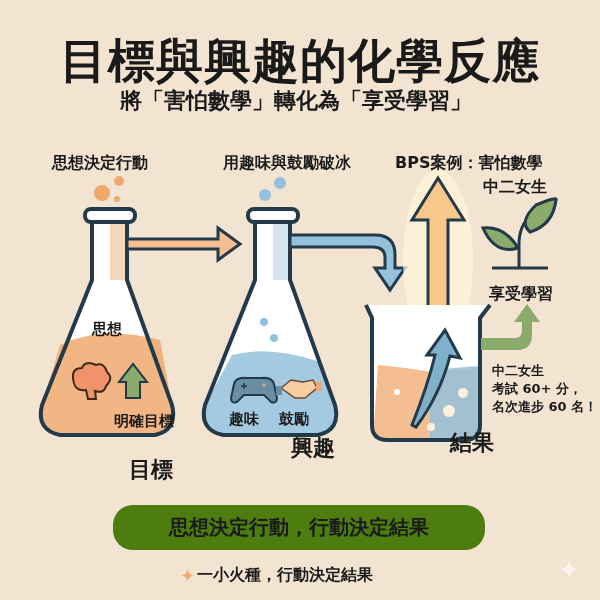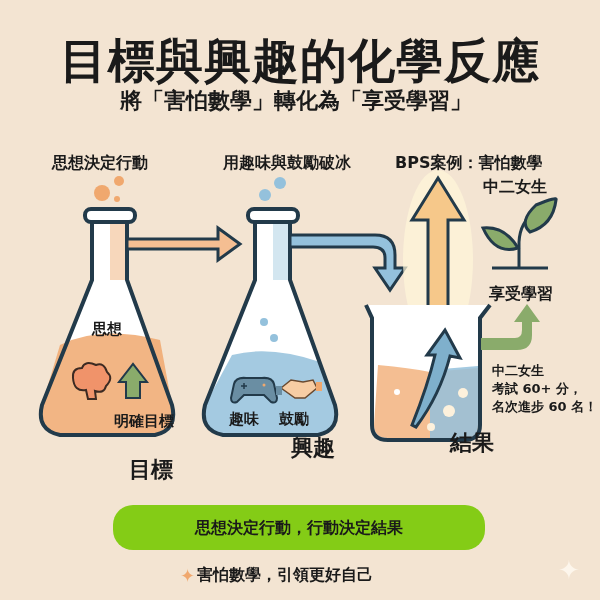--- a/index.html
+++ b/index.html
@@ -4,21 +4,21 @@
 <style>
   html,body{margin:0;padding:0;}
   body{width:600px;height:600px;background:#f3e4d2;position:relative;overflow:hidden;font-family:"DejaVu Sans","Liberation Sans",sans-serif;color:#1a1a1a;}
   .abs{position:absolute;}
   .title{left:0;width:600px;top:30px;text-align:center;font-size:47px;font-weight:bold;letter-spacing:1px;}
   .subtitle{left:0;width:592px;top:86px;text-align:center;font-size:22px;font-weight:bold;}
   .step-caption{font-size:16px;font-weight:bold;white-space:nowrap;margin-top:7px;}
   .label-lg{font-size:22px;font-weight:bold;white-space:nowrap;margin-left:44px;}
   .label-in{font-size:15px;font-weight:bold;white-space:nowrap;}
   .case{font-size:13px;font-weight:bold;line-height:18px;}
-  .motto{left:113px;top:505px;width:372px;height:45px;background:#84cc16;border-radius:20px;text-align:center;line-height:45px;font-size:16px;font-weight:bold;}
+  .motto{left:113px;top:505px;width:372px;height:45px;background:#4d7c0f;border-radius:20px;text-align:center;line-height:45px;font-size:20px;font-weight:bold;}
   .spark{left:180px;top:565px;font-size:16px;font-weight:bold;display:flex;align-items:center;gap:2px;}
   svg{position:absolute;left:0;top:0;}
 </style>
 </head>
 <body>
 
 <div class="abs title">目標與興趣的化學反應</div>
 <div class="abs subtitle">將「害怕數學」轉化為「享受學習」</div>
 
 <div class="abs step-caption" style="left:52px;top:146px;">思想決定行動</div>
@@ -113,16 +113,16 @@
 <div class="abs case" style="left:492px;top:362px;">
   <div>中二女生</div>
   <div>考試 60+ 分，</div>
   <div>名次進步 60 名！</div>
 </div>
 
 <div class="abs motto">思想決定行動，行動決定結果</div>
 
 <div class="abs spark">
   <span style="color:#f0a86e;font-size:18px;">✦</span>
-  <span>害怕數學，引領更好自己</span>
+  <span>一小火種，行動決定結果</span>
 </div>
 
 <div class="abs" style="left:558px;top:555px;color:#fdf6ec;font-size:26px;">✦</div>
 
 </body></html>

